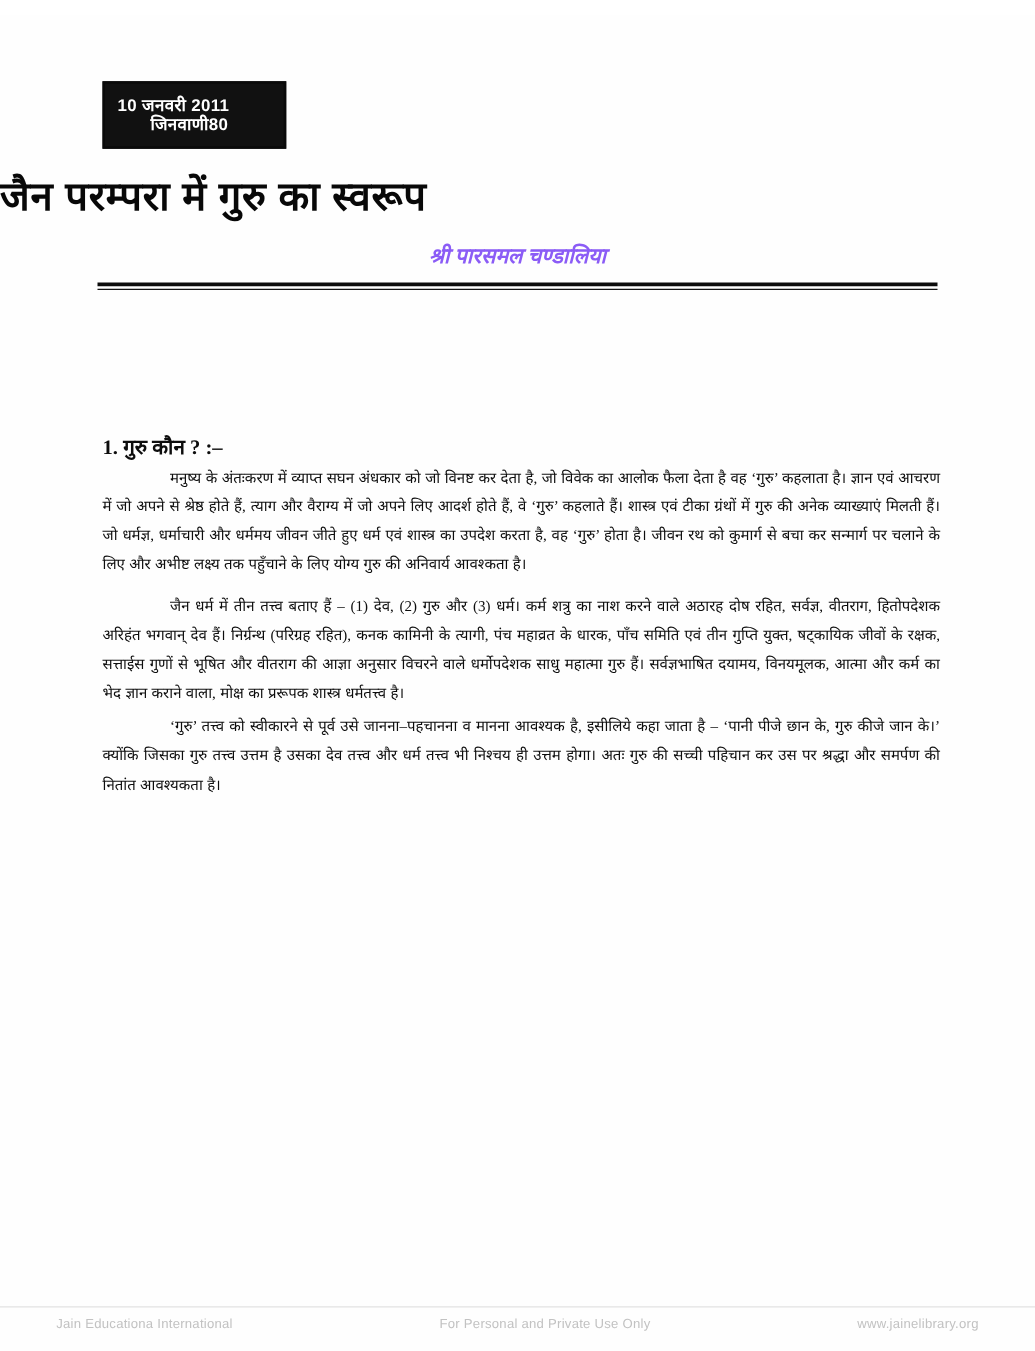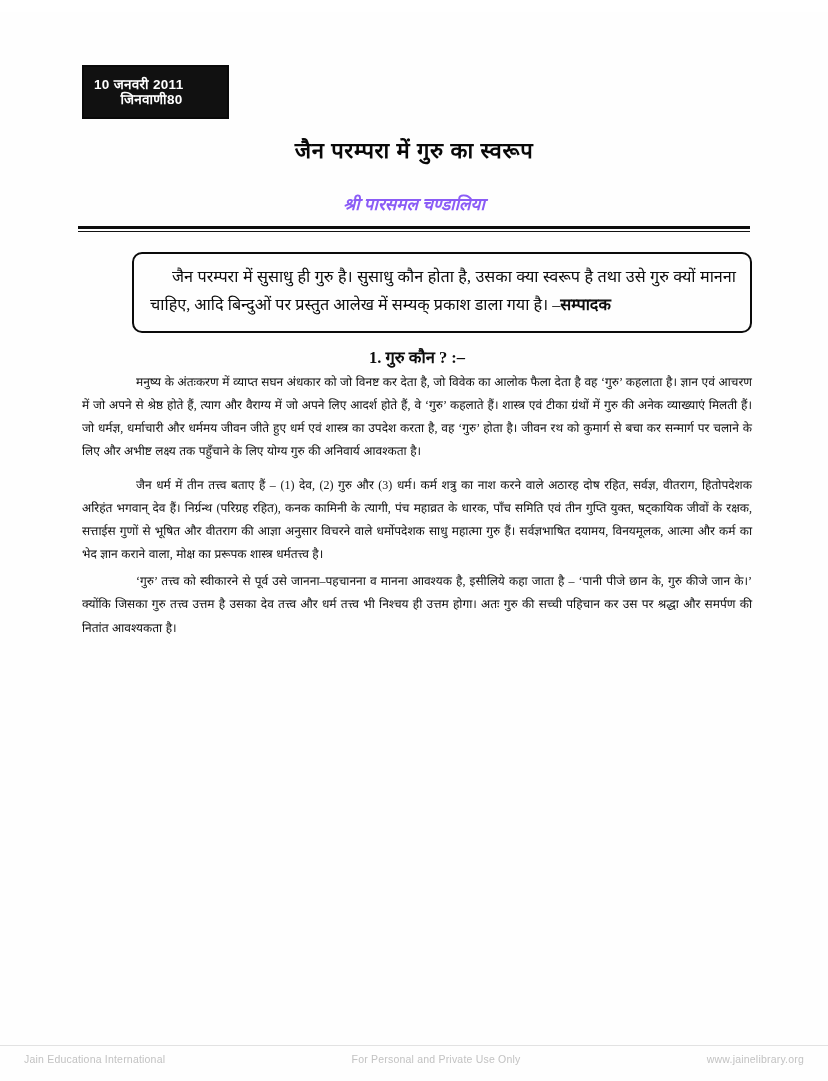--- a/index.html
+++ b/index.html
@@ -51,24 +51,23 @@
     justify-content: center;
     padding-right: 12px;
   }
 
   
   .title {
     position: absolute;
     left: 0;
     top: 122px;
     width: 828px;
-    text-align: center;
     font-family: "Liberation Sans", "DejaVu Sans", sans-serif;
     font-weight: bold;
-    font-size: 22px;
+    font-size: 32px;
     letter-spacing: .6px;
     color: #080808;
   }
   .byline {
     position: absolute;
     left: 0;
     top: 180px;
     width: 828px;
     text-align: center;
     font-family: "Liberation Serif", "DejaVu Serif", serif;
@@ -117,21 +116,20 @@
     position: absolute;
     left: 82px;
     top: 333px;
     width: 670px;
   }
   .sec-head {
     font-size: 16.5px;
     font-weight: bold;
     margin: 0 0 3px 0;
     font-family: "Liberation Serif", "DejaVu Serif", serif;
-    text-align: center;
   }
   .para {
     margin: 0 0 4px 0;
     font-size: 12px;
     line-height: 1.93;
     text-align: justify;
     text-indent: 54px;
     word-spacing: .5px;
   }
   .gap-sm { height: 6px; }
@@ -145,21 +143,21 @@
     height: 1px;
     background: #e2e2e2;
   }
   .footer {
     position: absolute;
     left: 0;
     top: 1041px;
     width: 828px;
     display: flex;
     justify-content: space-between;
-    padding: 0 24px;
+    padding: 0 45px;
     box-sizing: border-box;
     font-family: "Liberation Sans", "DejaVu Sans", sans-serif;
     font-size: 10.5px;
     color: #c2c2c2;
     letter-spacing: .2px;
   }
 </style>
 </head>
 <body>
 
@@ -175,23 +173,20 @@
 
   <div class="title">जैन परम्परा में गुरु का स्वरूप</div>
   <div class="byline">श्री पारसमल चण्डालिया</div>
 
   <div class="rule-wrap">
     <div class="rule-thick"></div>
     <div class="rule-gap"></div>
     <div class="rule-thin"></div>
   </div>
 
-  <div class="abstract">
-    <span>जैन परम्परा में सुसाधु ही गुरु है। सुसाधु कौन होता है, उसका क्या स्वरूप है तथा उसे गुरु क्यों मानना चाहिए, आदि बिन्दुओं पर प्रस्तुत आलेख में सम्यक् प्रकाश डाला गया है। –</span><b>सम्पादक</b>
-  </div>
 
   <div class="body">
 
     <h2 class="sec-head">1. गुरु कौन ? :–</h2>
     <p class="para">मनुष्य के अंतःकरण में व्याप्त सघन अंधकार को जो विनष्ट कर देता है, जो विवेक का आलोक फैला देता है वह ‘गुरु’ कहलाता है। ज्ञान एवं आचरण में जो अपने से श्रेष्ठ होते हैं, त्याग और वैराग्य में जो अपने लिए आदर्श होते हैं, वे ‘गुरु’ कहलाते हैं। शास्त्र एवं टीका ग्रंथों में गुरु की अनेक व्याख्याएं मिलती हैं। जो धर्मज्ञ, धर्माचारी और धर्ममय जीवन जीते हुए धर्म एवं शास्त्र का उपदेश करता है, वह ‘गुरु’ होता है। जीवन रथ को कुमार्ग से बचा कर सन्मार्ग पर चलाने के लिए और अभीष्ट लक्ष्य तक पहुँचाने के लिए योग्य गुरु की अनिवार्य आवश्कता है।</p>
 
     <div class="gap-sm"></div>
 
     <p class="para">जैन धर्म में तीन तत्त्व बताए हैं – (1) देव, (2) गुरु और (3) धर्म। कर्म शत्रु का नाश करने वाले अठारह दोष रहित, सर्वज्ञ, वीतराग, हितोपदेशक अरिहंत भगवान् देव हैं। निर्ग्रन्थ (परिग्रह रहित), कनक कामिनी के त्यागी, पंच महाव्रत के धारक, पाँच  समिति एवं तीन गुप्ति युक्त, षट्कायिक जीवों के रक्षक, सत्ताईस गुणों से भूषित और वीतराग की आज्ञा अनुसार विचरने वाले धर्मोपदेशक साधु महात्मा गुरु हैं। सर्वज्ञभाषित दयामय, विनयमूलक, आत्मा और कर्म का भेद ज्ञान कराने वाला, मोक्ष का प्ररूपक शास्त्र धर्मतत्त्व है।</p>
     <p class="para">‘गुरु’ तत्त्व को स्वीकारने से पूर्व उसे जानना–पहचानना व मानना आवश्यक है, इसीलिये कहा जाता है – ‘पानी पीजे छान के, गुरु कीजे जान के।’ क्योंकि जिसका गुरु तत्त्व उत्तम है उसका देव तत्त्व और धर्म तत्त्व भी निश्चय ही उत्तम होगा। अतः गुरु की सच्ची पहिचान कर उस पर श्रद्धा और समर्पण की नितांत आवश्यकता है।</p>

